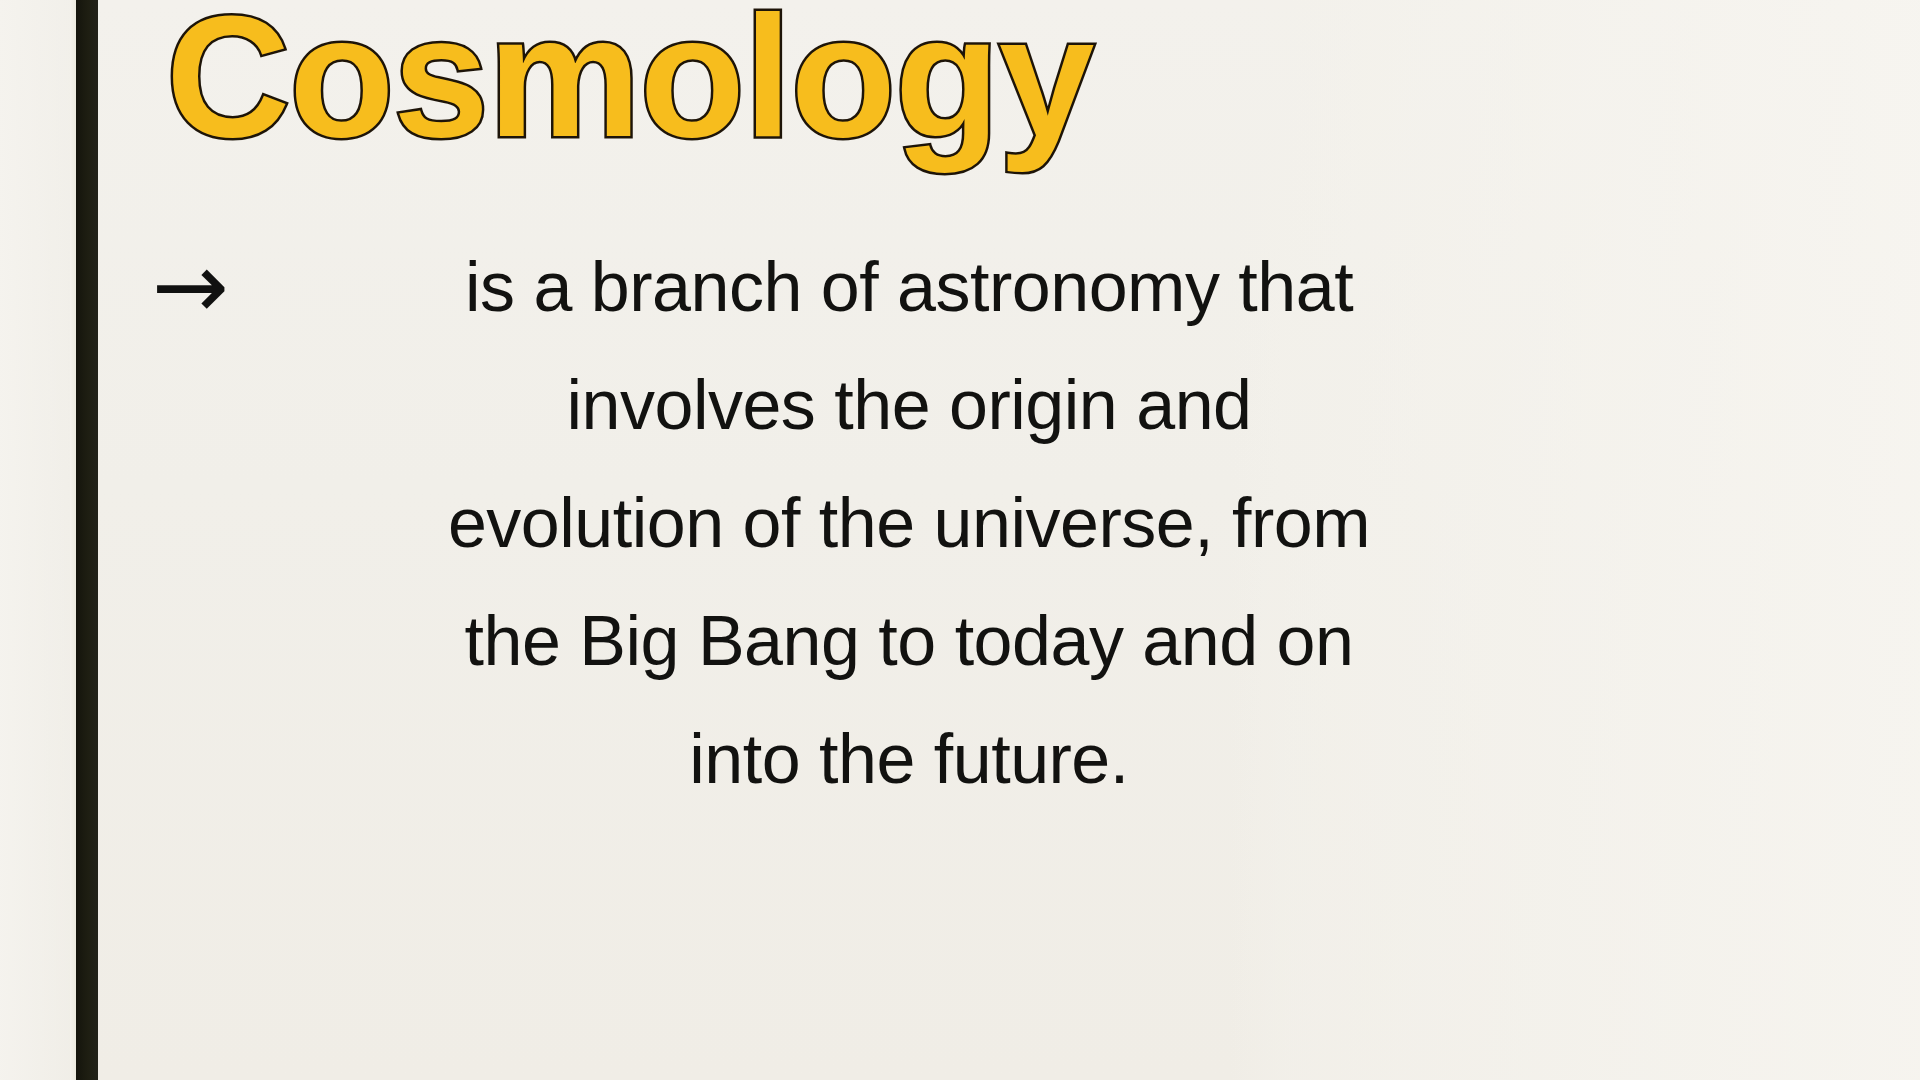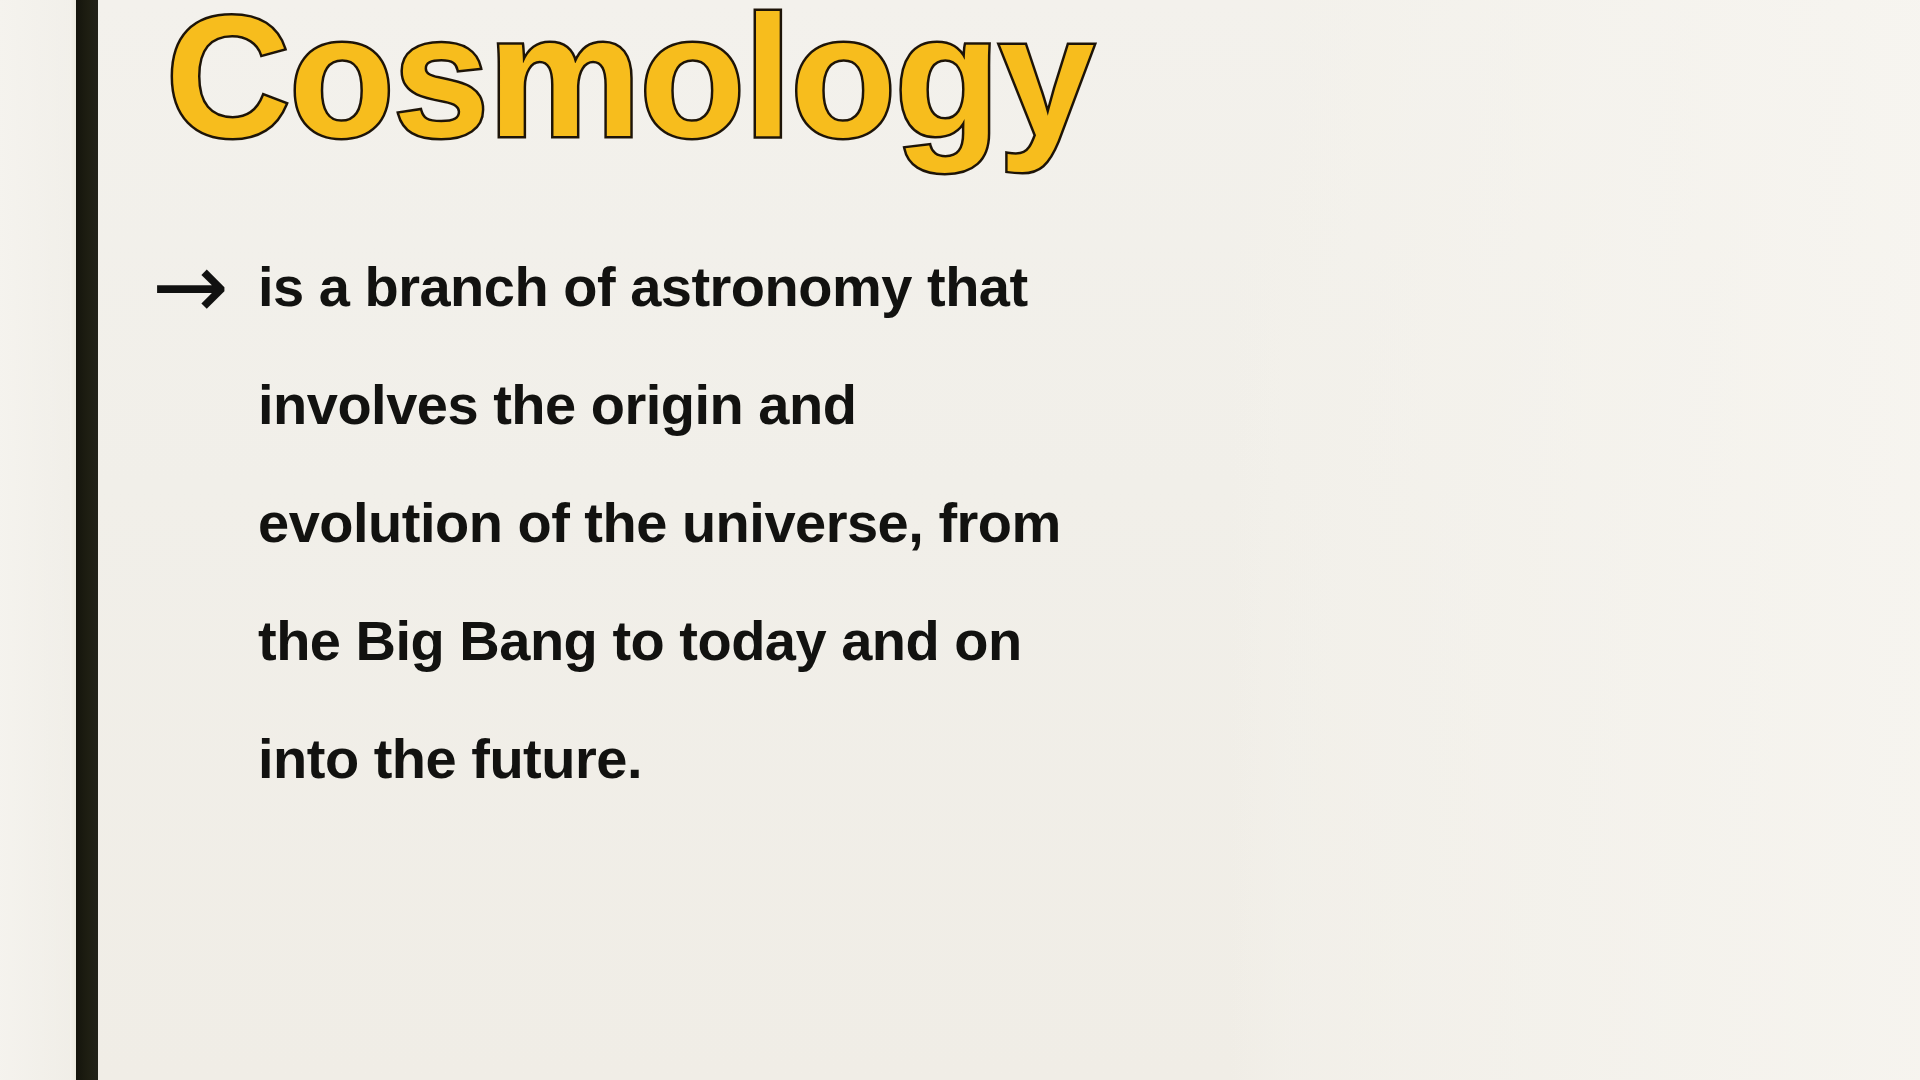--- a/index.html
+++ b/index.html
@@ -95,26 +95,27 @@
     color: #111110;
     font-family: "DejaVu Sans", sans-serif;
     font-weight: 400;
     text-align: left;
     padding-left: 12px;
     box-sizing: border-box;
   }
 
   .body-text {
     flex: 1 1 auto;
-    font-size: 56px;
+    font-size: 70px;
     line-height: 118px;
     color: #121210;
-    font-weight: 700;
+    font-weight: 400;
     letter-spacing: -0.5px;
     white-space: pre-line;
+    text-align: center;
   }
 </style>
 </head>
 <body>
 
 <div id="slide">
 
   <div class="seam"></div>
 
   <div class="accent-bar"></div>

